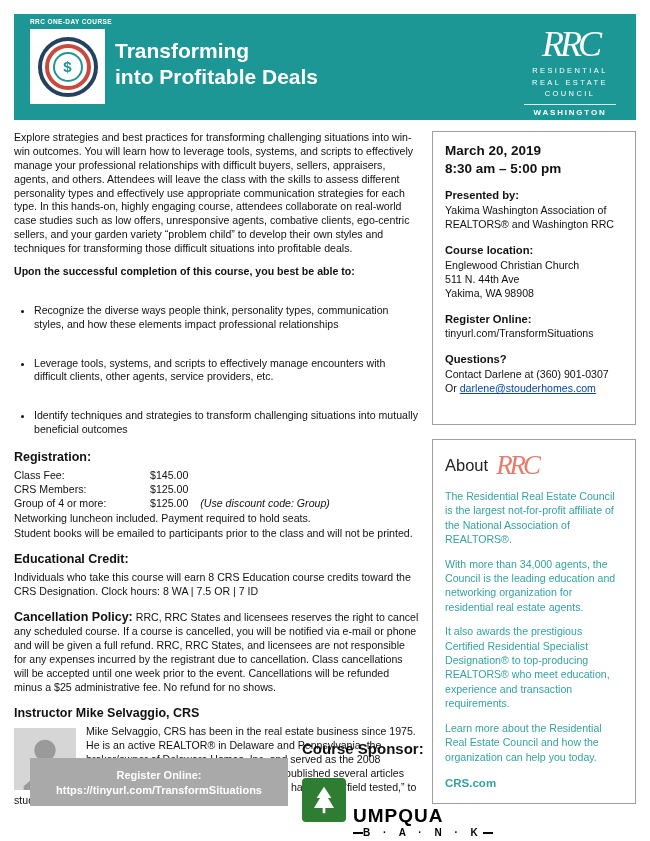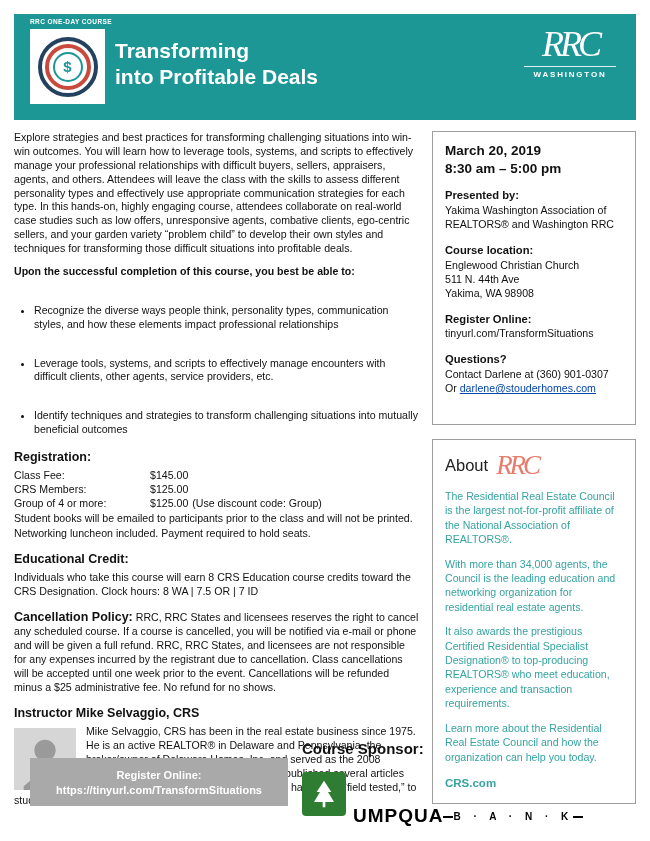--- a/index.html
+++ b/index.html
@@ -23,36 +23,36 @@
 
   
   .main { position:absolute; left:14px; top:131px; width:406px; font-size:10.6px; line-height:1.31; color:#111111; }
   .intro { margin-bottom:9px; }
   .obj-heading { font-weight:bold; margin-bottom:3px; }
   ul.objectives { margin:0 0 12px 20px; }
   ul.objectives li { margin-bottom:2px;margin-top:25px; }
   h2.section { font-size:12.5px; font-weight:bold; margin:10px 0 4px; color:#111111; }
   .reg-row { display:flex; }
   .reg-label { width:136px; flex:0 0 136px; }
-  .reg-note { margin-left:4px; }
+  .reg-note { font-style:italic; margin-left:12px; }
   .reg-notes div { margin-top:1px; }
   .edu-body { margin-bottom:10px; }
   .cancel-p { margin-bottom:10px; }
   .cancel-heading { font-size:12.5px; font-weight:bold; }
   .instructor-block { overflow:hidden; }
   .photo { float:left; width:62px; height:62px; margin:3px 10px 2px 0; }
   .photo svg { display:block; }
 
   .register-box { position:absolute; left:30px; top:758px; width:258px; height:48px; background:#a9a9a9;
                   color:#ffffff; font-weight:bold; text-align:center; display:flex; flex-direction:column;
                   justify-content:center; gap:3px; font-size:11px; cursor:pointer; }
   .sponsor-heading { position:absolute; left:302px; top:740px; font-size:15px; font-weight:bold; color:#111111; }
   .umpqua { position:absolute; left:302px; top:762px; display:flex; align-items:center; gap:7px; }
   .tree-square { width:44px; height:44px; background:#2f7d32; border-radius:4px; display:flex; align-items:center; justify-content:center; }
-  .umpqua-text { display:flex; flex-direction:row;margin-top:44px; }
+  .umpqua-text { display:flex; flex-direction:column;margin-top:44px; }
   .umpqua-name { font-size:19px; font-weight:bold; letter-spacing:1px; color:#000000; line-height:1; }
   .umpqua-sub { margin-top:3px; display:flex; align-items:center; }
   .umpqua-sub-label { font-size:10px; font-weight:bold; letter-spacing:5px; color:#000000; line-height:1; }
   .umpqua-rule { flex:1; height:2px; background:#000000; min-width:10px; }
 
   
   .sidebar { position:absolute; left:432px; top:131px; width:204px; }
   .info-box { border:1px solid #9e9e9e; padding:10px 12px; min-height:294px; font-size:10.6px; line-height:1.32; color:#111111; }
   .info-date { font-size:13.5px; font-weight:bold; line-height:1.3; }
   .info-head { font-weight:bold; font-size:11.2px; margin-top:11px; margin-bottom:1px; }
@@ -80,20 +80,25 @@
       </div>
     </div>
 
     <div class="banner-title">
       <div>Transforming</div>
       <div>into Profitable Deals</div>
     </div>
 
     <div class="brand">
       <div class="brand-logo">RRC</div>
+      <div class="brand-name">
+        <div>RESIDENTIAL</div>
+        <div>REAL ESTATE</div>
+        <div>COUNCIL</div>
+      </div>
       <div class="brand-region">WASHINGTON</div>
     </div>
   </div>
 
   <div class="main">
 
     <p class="intro">Explore strategies and best practices for transforming challenging situations into win-win outcomes. You will learn how to leverage tools, systems, and scripts to effectively manage your professional relationships with difficult buyers, sellers, appraisers, agents, and others. Attendees will leave the class with the skills to assess different personality types and effectively use appropriate communication strategies for each type. In this hands-on, highly engaging course, attendees collaborate on real-world case studies such as low offers, unresponsive agents, combative clients, ego-centric sellers, and your garden variety “problem child” to develop their own styles and techniques for transforming those difficult situations into profitable deals.</p>
 
     <div class="obj-heading">Upon the successful completion of this course, you best be able to:</div>
     <ul class="objectives">
@@ -112,22 +117,22 @@
         <span class="reg-label">CRS Members:</span>
         <span class="reg-value">$125.00</span>
       </div>
       <div class="reg-row">
         <span class="reg-label">Group of 4 or more:</span>
         <span class="reg-value">$125.00</span>
         <span class="reg-note">(Use discount code: Group)</span>
       </div>
     </div>
     <div class="reg-notes">
+      <div>Networking luncheon included. Payment required to hold seats.</div>
       <div>Student books will be emailed to participants prior to the class and will not be printed.</div>
-      <div>Networking luncheon included. Payment required to hold seats.</div>
     </div>
 
     <h2 class="section">Educational Credit:</h2>
     <p class="edu-body">Individuals who take this course will earn 8 CRS Education course credits toward the CRS Designation. Clock hours: 8 WA | 7.5 OR | 7 ID</p>
 
     <p class="cancel-p"><span class="cancel-heading">Cancellation Policy:</span> <span>RRC, RRC States and licensees reserves the right to cancel any scheduled course. If a course is cancelled, you will be notified via e-mail or phone and will be given a full refund. RRC, RRC States, and licensees are not responsible for any expenses incurred by the registrant due to cancellation. Class cancellations will be accepted until one week prior to the event. Cancellations will be refunded minus a $25 administrative fee. No refund for no shows.</span></p>
 
     <h2 class="section">Instructor Mike Selvaggio, CRS</h2>
     <div class="instructor-block">
       <div class="photo">

